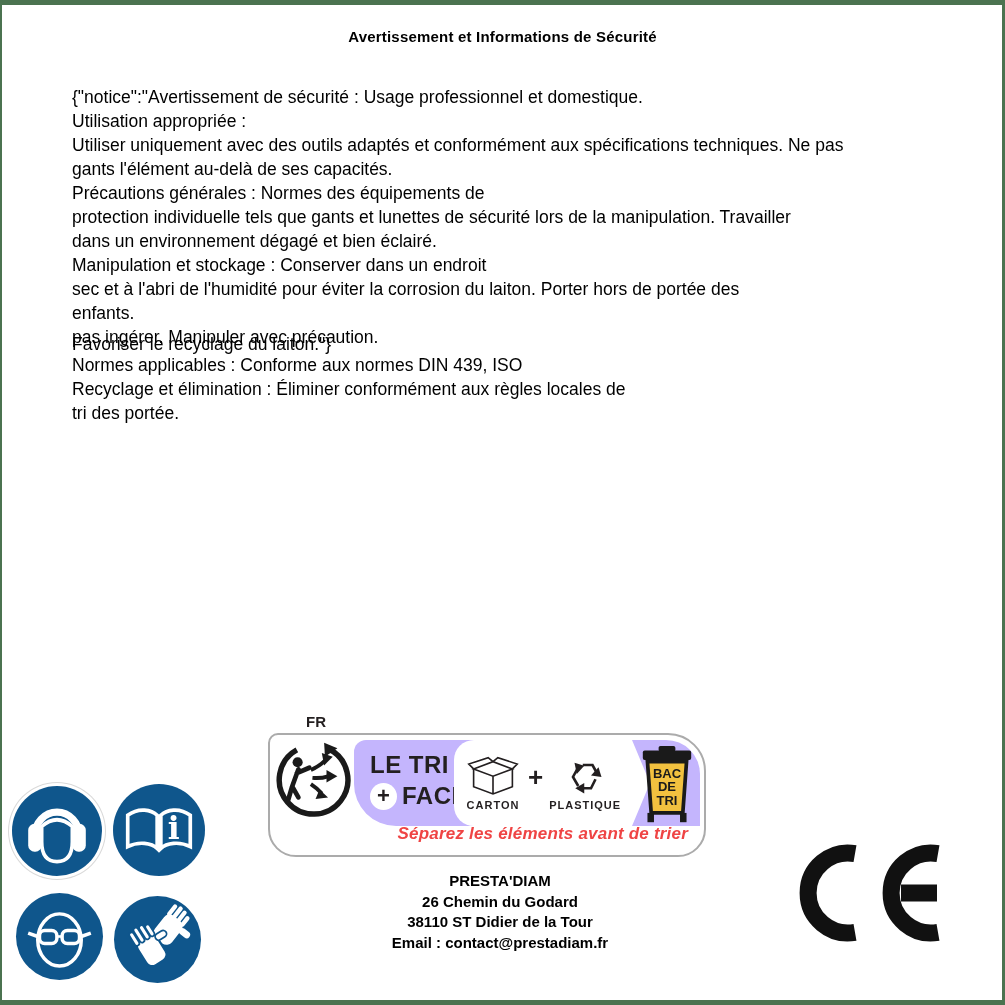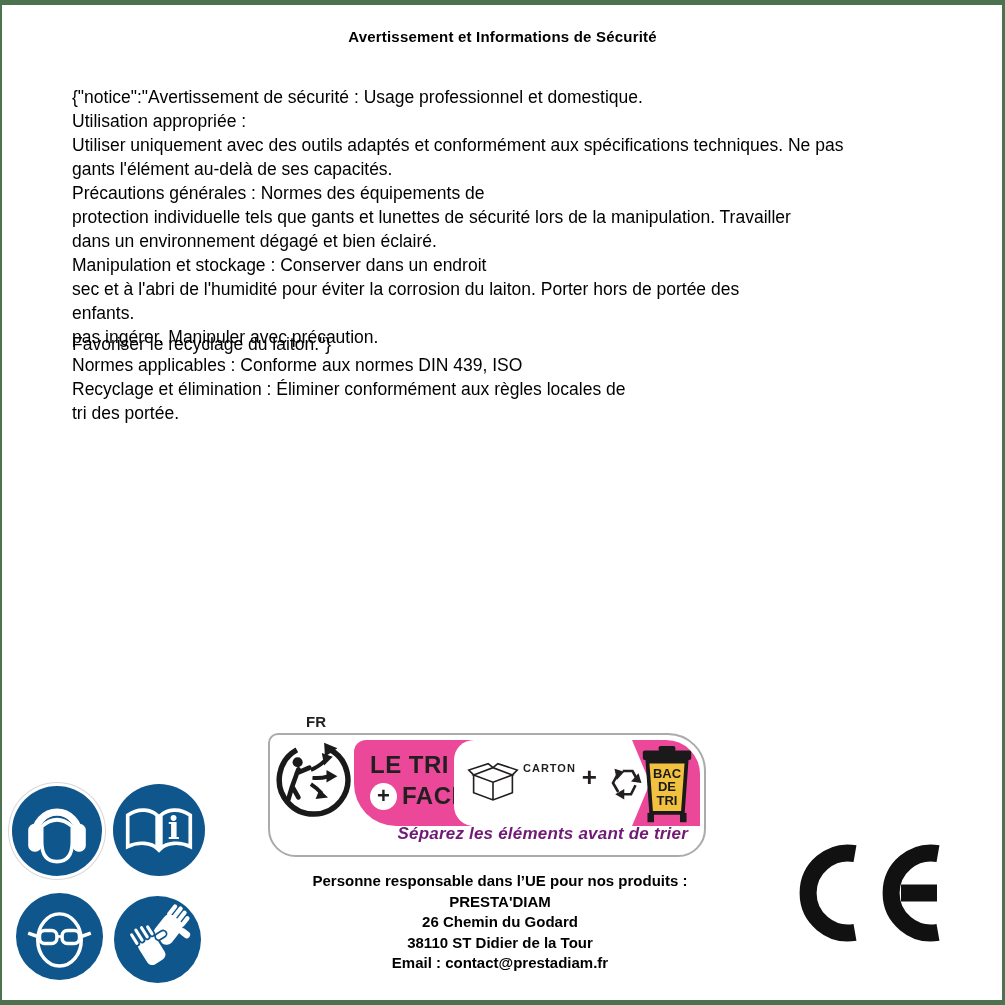--- a/index.html
+++ b/index.html
@@ -33,44 +33,44 @@
 
   
   .fr-tag{position:absolute;left:270px;top:713px;font-size:15px;font-weight:bold;color:#231F20;margin-left:36px;}
   .tri-box{
     position:absolute;left:268px;top:733px;width:434px;height:120px;
     background:#fff;border:2px solid #ababab;border-radius:10px 38px 28px 28px;
   }
   .triman{position:absolute;left:5px;top:7px;width:78px;height:78px;}
   .yellow-band{
     position:absolute;left:84px;top:5px;width:346px;height:86px;
-    background:#ec4899;border-radius:12px 34px 0 42px;
+    background:#c4b5fd;border-radius:12px 34px 0 42px;
   }
   .letri{position:absolute;left:16px;top:11px;color:#231F20;}
   .letri .l1{font-size:24px;font-weight:800;letter-spacing:0.5px;}
   .letri .l2{display:flex;align-items:center;gap:5px;margin-top:3px;}
   .plus-circle{
     width:27px;height:27px;border-radius:50%;background:#fff;color:#231F20;
     font-size:22px;font-weight:800;display:flex;align-items:center;justify-content:center;line-height:1;
   }
   .letri .fac{font-size:24px;font-weight:800;letter-spacing:0.5px;}
   .inner-white{
     position:absolute;left:100px;top:0;width:196px;height:86px;background:#fff;
     border-radius:20px 0 0 20px;
     clip-path:polygon(0 0,178px 0,196px 43px,178px 86px,0 86px);
     display:flex;align-items:center;justify-content:flex-start;
     padding-left:10px;box-sizing:border-box;gap:6px;color:#231F20;
   }
-  .mat{display:flex;flex-direction:row;gap:1px;}
+  .mat{display:flex;flex-direction:column;align-items:center;gap:1px;}
   .mat .cap{font-size:11px;font-weight:bold;letter-spacing:1px;}
   .plus-mid{font-size:26px;font-weight:800;margin-top:-12px;}
   .bin{position:absolute;right:4px;top:5px;width:58px;height:80px;}
   .separe{
     position:absolute;right:16px;top:89px;font-size:17px;font-style:italic;
-    font-weight:bold;color:#701a75;letter-spacing:0.2px;
+    font-weight:bold;color:#ef4444;letter-spacing:0.2px;
   }
 
   
   .contact{
     position:absolute;left:250px;top:871px;width:500px;text-align:center;
     font-size:15px;font-weight:bold;line-height:20.5px;color:#000;
   }
   
   .ce{position:absolute;left:795px;top:840px;width:150px;height:110px;}
 </style>
@@ -202,21 +202,20 @@
       <text x="30" y="35" text-anchor="middle" font-size="14" font-weight="bold" fill="#1a1a1a" font-family="Liberation Sans, sans-serif">BAC</text>
       <text x="30" y="50" text-anchor="middle" font-size="14" font-weight="bold" fill="#1a1a1a" font-family="Liberation Sans, sans-serif">DE</text>
       <text x="30" y="65" text-anchor="middle" font-size="14" font-weight="bold" fill="#1a1a1a" font-family="Liberation Sans, sans-serif">TRI</text>
     </svg>
   </div>
 
   <div class="separe">Séparez les éléments avant de trier</div>
 </div>
 
 <div class="contact">
-  <div>Personne responsable dans l’UE pour nos produits :</div>
   <div>PRESTA'DIAM</div>
   <div>26 Chemin du Godard</div>
   <div>38110 ST Didier de la Tour</div>
   <div>Email : contact@prestadiam.fr</div>
 </div>
 
 <svg class="ce" viewBox="0 0 150 110">
   <path d="M60,13.6 A40,40 0 1 0 60,92.4" fill="none" stroke="#111" stroke-width="17"></path>
   <path d="M143,13.6 A40,40 0 1 0 143,92.4" fill="none" stroke="#111" stroke-width="17"></path>
   <path d="M106,53 H142" fill="none" stroke="#111" stroke-width="17"></path>

